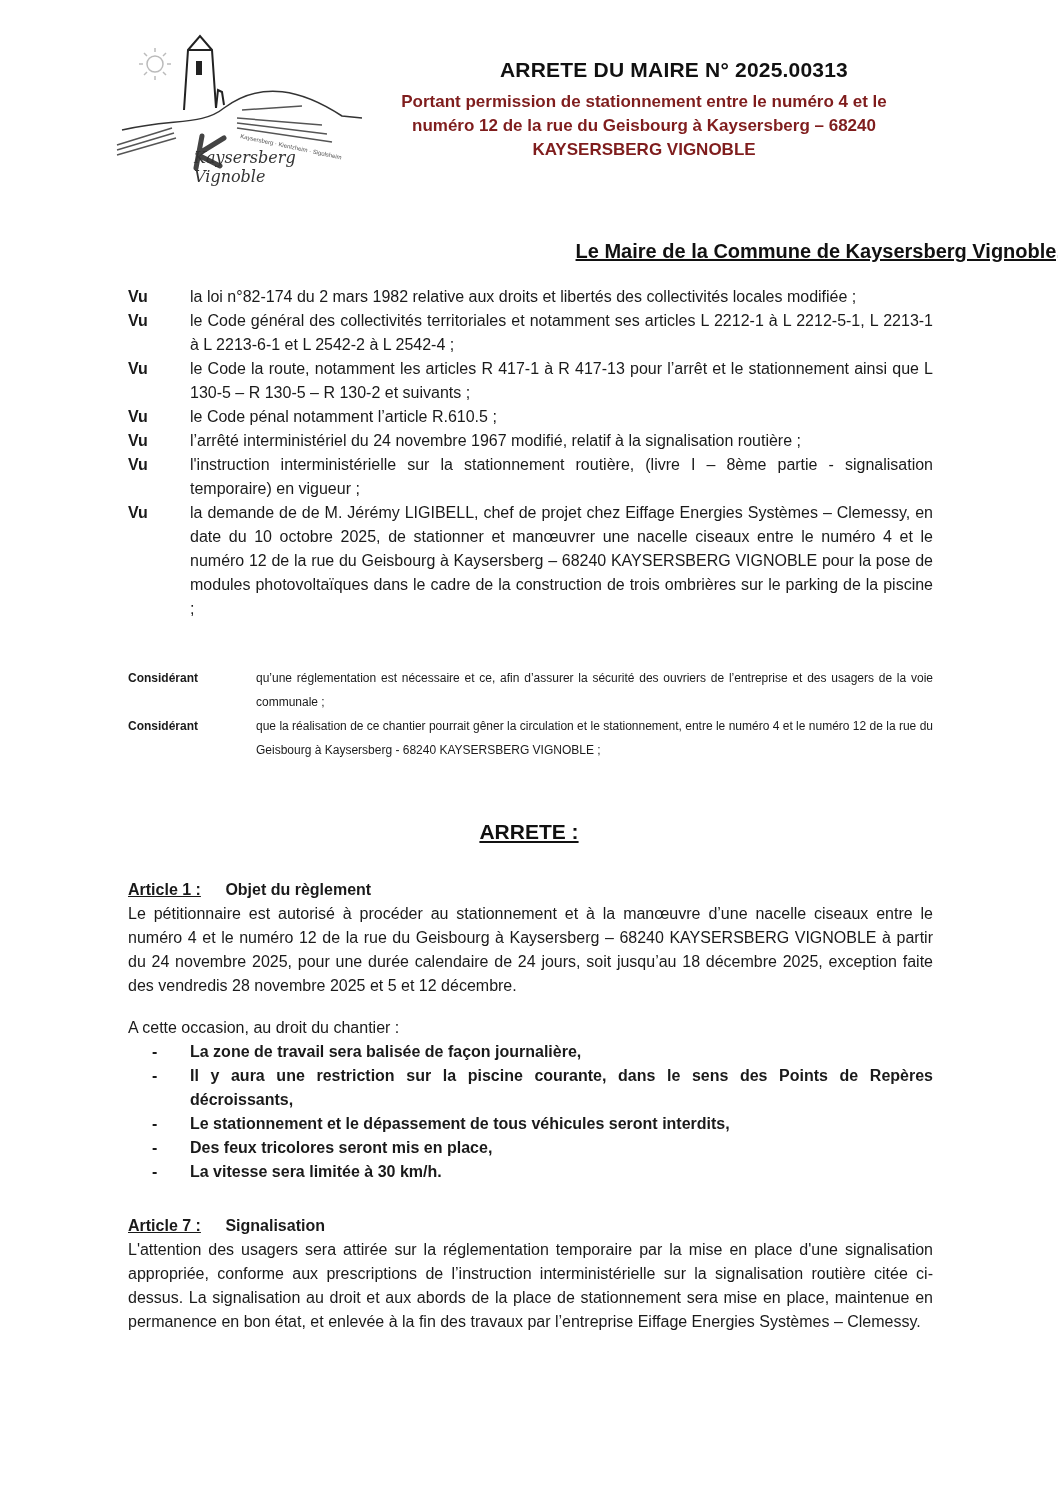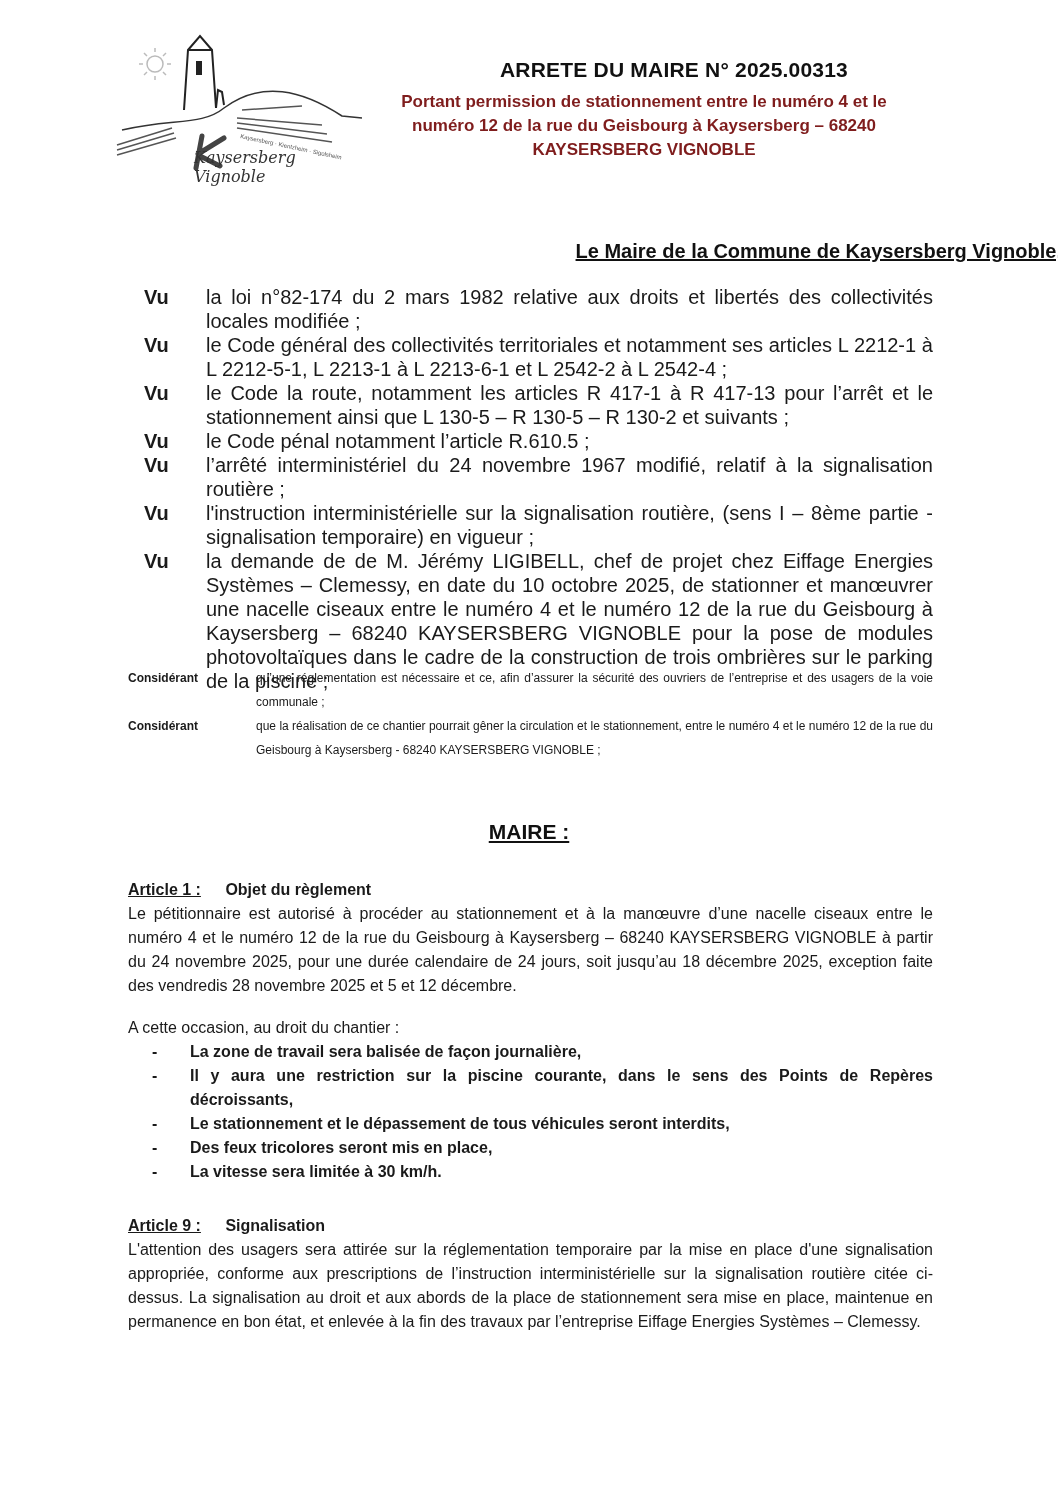--- a/index.html
+++ b/index.html
@@ -28,21 +28,21 @@
       text-align: center; font-weight: bold; font-size: 17px; line-height: 24px; color: #7f1d1d;
     }
 
     .mayor {
       position: absolute; left: 4px; top: 240px; width: 1058px; text-align: right;
       font-weight: bold; font-size: 20px; text-decoration: underline; color: #111;
     }
 
     
     .vu-list { position: absolute; left: 128px; top: 285px; width: 805px; }
-    .vu-row { display: flex; font-size: 20px; line-height: 24px; margin-bottom: 0; margin-left: 16px; }
+    .vu-row { display: flex; font-size: 16px; line-height: 24px; margin-bottom: 0; }
     .vu-label { width: 62px; flex: 0 0 62px; font-weight: bold; }
     .vu-text { flex: 1; text-align: justify; }
 
     .cons-list { position: absolute; left: 128px; top: 666px; width: 805px; }
     .cons-row { display: flex; font-size: 12px; line-height: 24px; margin-bottom: 0; }
     .cons-label { width: 128px; flex: 0 0 128px; font-weight: bold; }
     .cons-text { flex: 1; text-align: justify; }
 
     .arrete {
       position: absolute; left: 0; top: 820px; width: 1058px; text-align: center;
@@ -132,40 +132,40 @@
     <div class="vu-row">
       <div class="vu-label">Vu</div>
       <div class="vu-text">le Code pénal notamment l’article R.610.5 ;</div>
     </div>
     <div class="vu-row">
       <div class="vu-label">Vu</div>
       <div class="vu-text">l’arrêté interministériel du 24 novembre 1967 modifié, relatif à la signalisation routière ;</div>
     </div>
     <div class="vu-row">
       <div class="vu-label">Vu</div>
-      <div class="vu-text">l'instruction interministérielle sur la signalisation routière, (sens I – 8ème partie - signalisation temporaire) en vigueur ;</div>
+      <div class="vu-text">l'instruction interministérielle sur la stationnement routière, (livre I – 8ème partie - signalisation temporaire) en vigueur ;</div>
     </div>
     <div class="vu-row">
       <div class="vu-label">Vu</div>
       <div class="vu-text">la demande de de M. Jérémy LIGIBELL, chef de projet chez Eiffage Energies Systèmes – Clemessy, en date du 10 octobre 2025, de stationner et manœuvrer une nacelle ciseaux entre le numéro 4 et le numéro 12 de la rue du Geisbourg à Kaysersberg – 68240 KAYSERSBERG VIGNOBLE pour la pose de modules photovoltaïques dans le cadre de la construction de trois ombrières sur le parking de la piscine ;</div>
     </div>
   </div>
 
   <div class="cons-list">
     <div class="cons-row">
       <div class="cons-label">Considérant</div>
       <div class="cons-text">qu’une réglementation est nécessaire et ce, afin d’assurer la sécurité des ouvriers de l’entreprise et des usagers de la voie communale ;</div>
     </div>
     <div class="cons-row">
       <div class="cons-label">Considérant</div>
       <div class="cons-text">que la réalisation de ce chantier pourrait gêner la circulation et le stationnement, entre le numéro 4 et le numéro 12 de la rue du Geisbourg à Kaysersberg - 68240 KAYSERSBERG VIGNOBLE ;</div>
     </div>
   </div>
 
-  <div class="arrete">MAIRE :</div>
+  <div class="arrete">ARRETE :</div>
 
   <div class="article art1">
     <div class="article-head">
       <span class="article-num">Article 1 :</span>
       <span>Objet du règlement</span>
     </div>
     <div class="article-body">Le pétitionnaire est autorisé à procéder au stationnement et à la manœuvre d’une nacelle ciseaux entre le numéro 4 et le numéro 12 de la rue du Geisbourg à Kaysersberg – 68240 KAYSERSBERG VIGNOBLE à partir du 24 novembre 2025, pour une durée calendaire de 24 jours, soit jusqu’au 18 décembre 2025, exception faite des vendredis 28 novembre 2025 et 5 et 12 décembre.</div>
   </div>
 
   <div class="occasion">
@@ -189,19 +189,19 @@
       </li>
       <li>
         <span class="dash">-</span>
         <span class="btext">La vitesse sera limitée à 30 km/h.</span>
       </li>
     </ul>
   </div>
 
   <div class="article art2">
     <div class="article-head">
-      <span class="article-num">Article 9 :</span>
+      <span class="article-num">Article 7 :</span>
       <span>Signalisation</span>
     </div>
     <div class="article-body">L'attention des usagers sera attirée sur la réglementation temporaire par la mise en place d'une signalisation appropriée, conforme aux prescriptions de l’instruction interministérielle sur la signalisation routière citée ci-dessus. La signalisation au droit et aux abords de la place de stationnement sera mise en place, maintenue en permanence en bon état, et enlevée à la fin des travaux par l’entreprise Eiffage Energies Systèmes – Clemessy.</div>
   </div>
 
 </div>
 
 </body></html>

